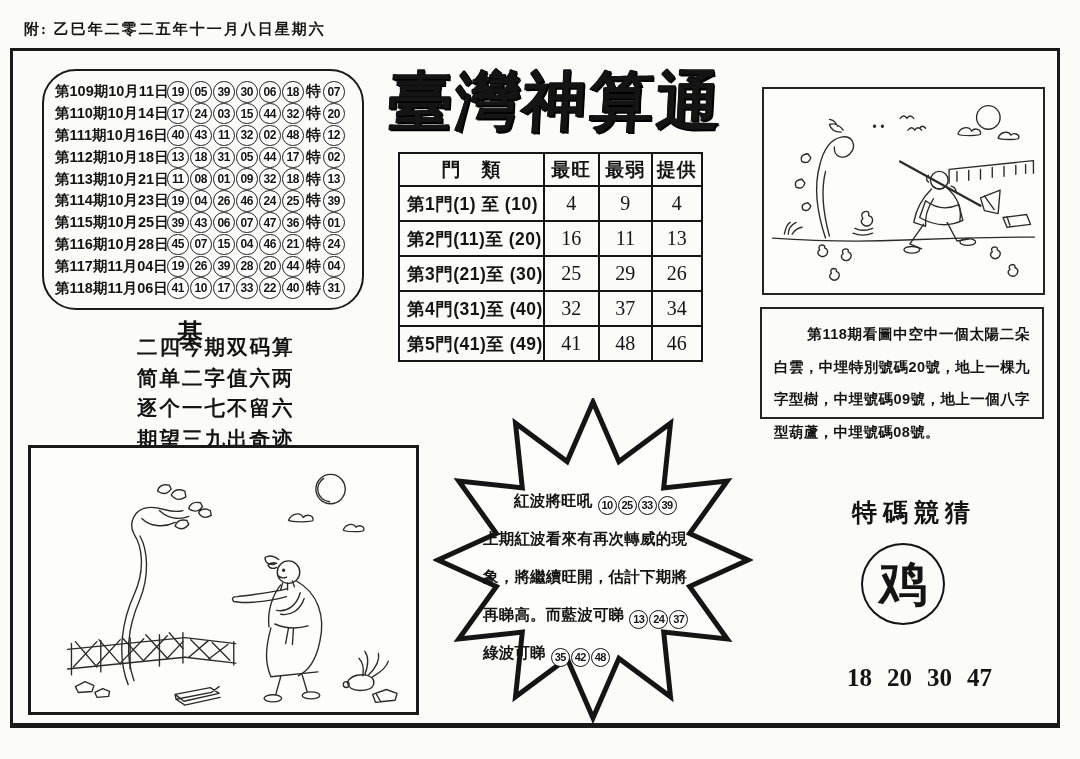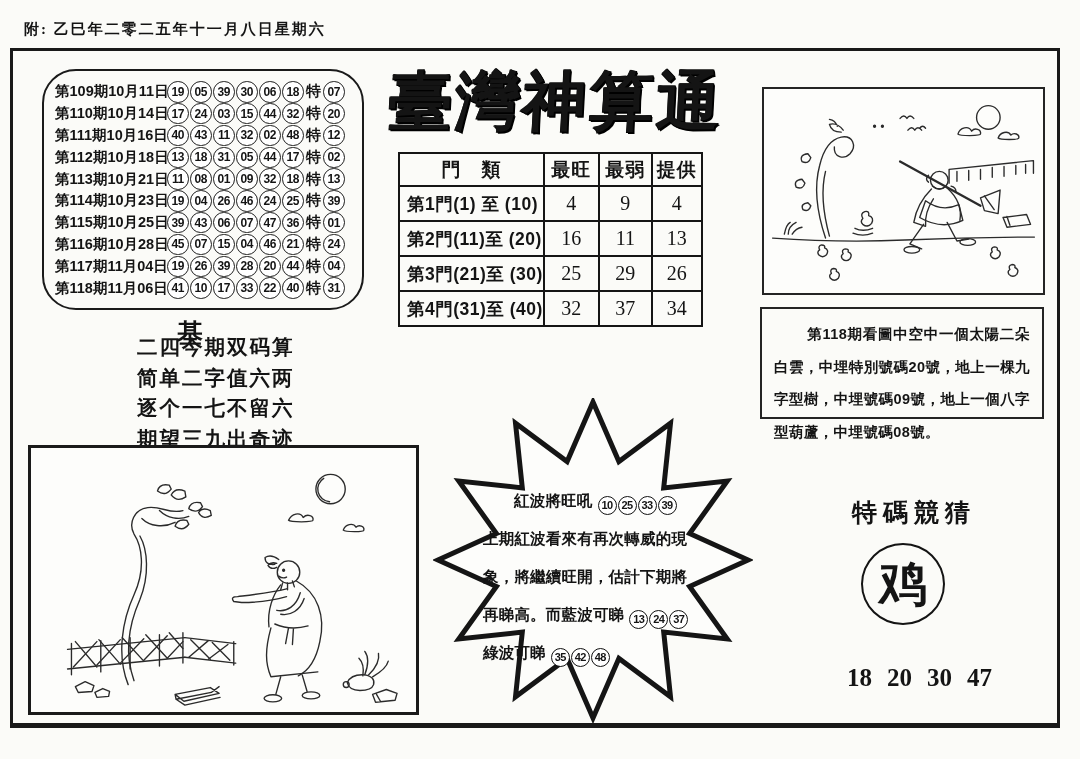--- a/index.html
+++ b/index.html
@@ -240,20 +240,26 @@
         <td class="lbl">第3門(21)至 (30)</td>
         <td class="val">25</td>
         <td class="val">29</td>
         <td class="val">26</td>
       </tr>
       <tr>
         <td class="lbl">第4門(31)至 (40)</td>
         <td class="val">32</td>
         <td class="val">37</td>
         <td class="val">34</td>
+      </tr>
+      <tr>
+        <td class="lbl">第5門(41)至 (49)</td>
+        <td class="val">41</td>
+        <td class="val">48</td>
+        <td class="val">46</td>
       </tr>
     </tbody>
 </table>
 
 <div class="abs scene-box">
   <svg viewBox="0 0 283 208">
     <g stroke="#2b2b2b" fill="none" stroke-width="1.4" stroke-linecap="round" stroke-linejoin="round">
 
       <circle cx="228" cy="29" r="12"></circle>
       <path d="M197,46 c2,-7 11,-9 14,-3 c3,-4 10,-2 9,3 c0,2 -21,2 -23,0 z"></path>

